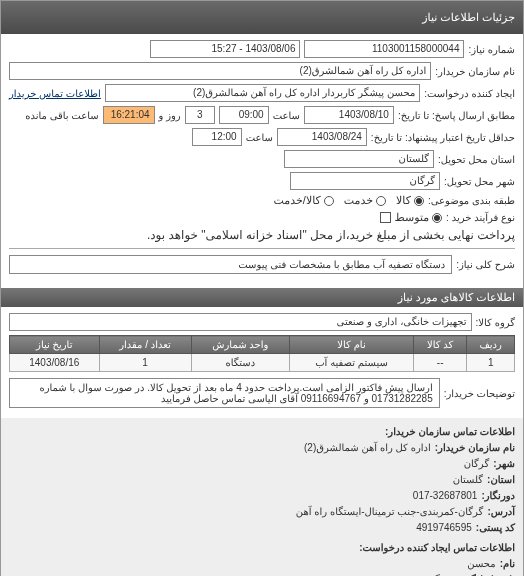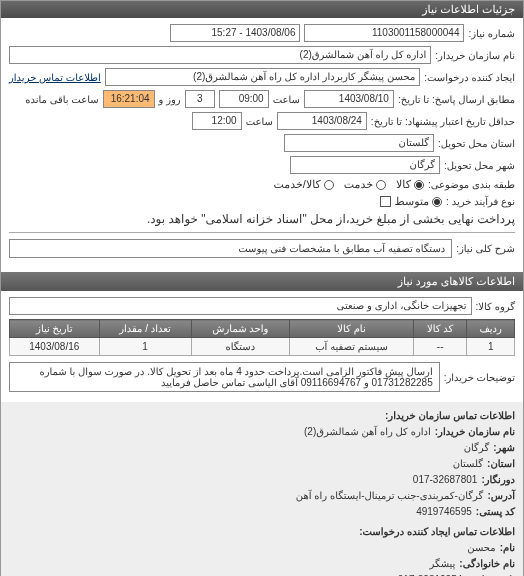--- a/index.html
+++ b/index.html
@@ -1,18 +1,18 @@
 <!DOCTYPE html>
 <html dir="rtl" lang="fa"><head>
 <meta charset="utf-8">
 <style>
 * { box-sizing: border-box; margin: 0; padding: 0; }
 body { font-family: Tahoma, Arial, sans-serif; font-size: 11px; background: #f0f0f0; color: #333; direction: rtl; }
 .container { width: 524px; background: #fff; border: 1px solid #999; }
-.header { background: linear-gradient(#6a6a6a,#4a4a4a); color: #fff; padding: 2px 8px; font-size: 11px; }
+.header { background: linear-gradient(#6a6a6a,#4a4a4a); color: #fff; padding: 10px 8px; font-size: 11px; }
 .section { padding: 6px 8px; }
 .row { display: flex; align-items: center; margin-bottom: 4px; gap: 4px; flex-wrap: wrap; }
 .label { font-size: 10px; color: #333; white-space: nowrap; }
 .field { background: #fff; border: 1px solid #888; padding: 2px 4px; font-size: 10px; min-height: 18px; display: inline-block; }
 .field-wide { flex: 1; min-width: 100px; }
 .sub-title { background: linear-gradient(#777,#555); color:#fff; padding:3px 8px; font-size:11px; margin-top:4px; }
 .radio-group { display:flex; gap:10px; align-items:center; }
 .radio { display:flex; align-items:center; gap:3px; }
 .radio-dot { width:10px;height:10px;border:1px solid #555;border-radius:50%;display:inline-block;position:relative; }
 .radio-dot.checked::after { content:'';position:absolute;top:1px;left:1px;width:6px;height:6px;background:#333;border-radius:50%; }
@@ -33,21 +33,21 @@
 <div class="container">
   <div class="header">
     <span>جزئیات اطلاعات نیاز</span>
   </div>
 
   <div class="section">
 
     <div class="row">
       <span class="label">شماره نیاز:</span>
       <span class="field" style="width:160px">1103001158000044</span>
-      <span class="field" style="width:130px">1403/08/06 - 15:27</span>
+      <span class="field" style="width:150px">1403/08/06 - 15:27</span>
     </div>
 
     <div class="row">
       <span class="label">نام سازمان خریدار:</span>
       <span class="field field-wide">اداره کل راه آهن شمالشرق(2)</span>
     </div>
 
     <div class="row">
       <span class="label">ایجاد کننده درخواست:</span>
       <span class="field field-wide">محسن پیشگر کاربردار اداره کل راه آهن شمالشرق(2)</span>

